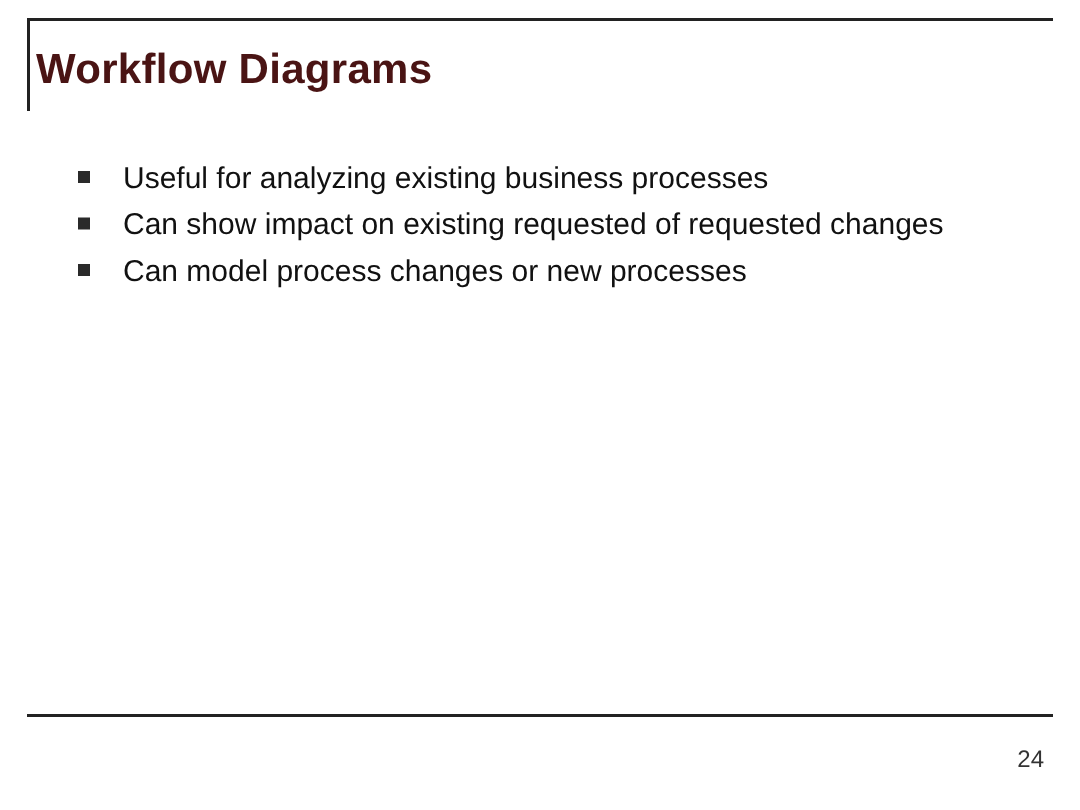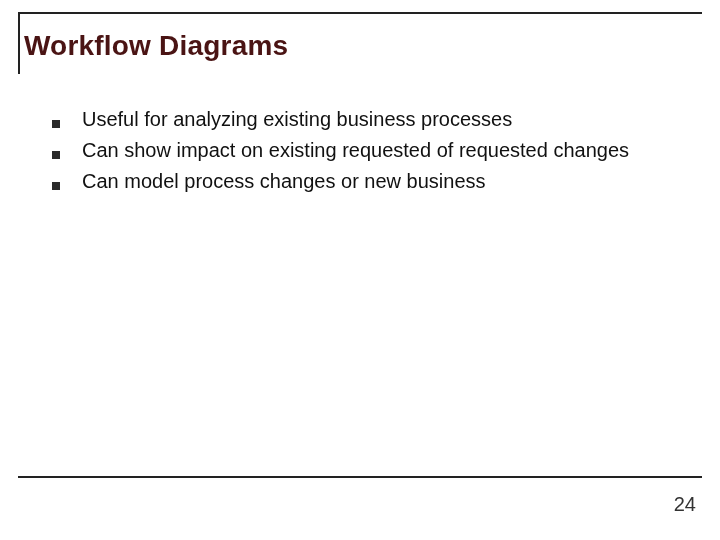--- a/index.html
+++ b/index.html
@@ -32,21 +32,21 @@
       letter-spacing: 0.2px;
     }
     .content {
       padding: 32px 20px 0 34px;
     }
     .bullet-list {
       list-style: none;
     }
     .bullet-item {
       display: flex;
-      align-items: center;
+      align-items: flex-start;
       margin-bottom: 4px;
       line-height: 1.35;
     }
     .square-bullet {
       width: 8px;
       height: 8px;
       background: #2a2a2a;
       flex-shrink: 0;
       margin-top: 8px;
       margin-right: 22px;
@@ -59,21 +59,21 @@
       position: absolute;
       left: 18px;
       right: 18px;
       bottom: 62px;
       border-top: 2px solid #222;
     }
     .page-number {
       position: absolute;
       right: 24px;
       bottom: 24px;
-      font-size: 20px;
+      font-size: 16px;
       color: #333;
       margin-top: 26px;
     }
   </style>
 </head>
 <body>
 
 <div class="slide">
   <div class="title-wrap">
     <h1 class="title">Workflow Diagrams</h1>
@@ -84,21 +84,21 @@
       <li class="bullet-item">
         <span class="square-bullet"></span>
         <span class="bullet-text">Useful for analyzing existing business processes</span>
       </li>
       <li class="bullet-item">
         <span class="square-bullet"></span>
         <span class="bullet-text">Can show impact on existing requested of requested changes</span>
       </li>
       <li class="bullet-item">
         <span class="square-bullet"></span>
-        <span class="bullet-text">Can model process changes or new business</span>
+        <span class="bullet-text">Can model process changes or new processes</span>
       </li>
     </ul>
   </div>
 
   <div class="bottom-rule"></div>
 
   <div class="page-number">24</div>
 </div>
 
 </body></html>

